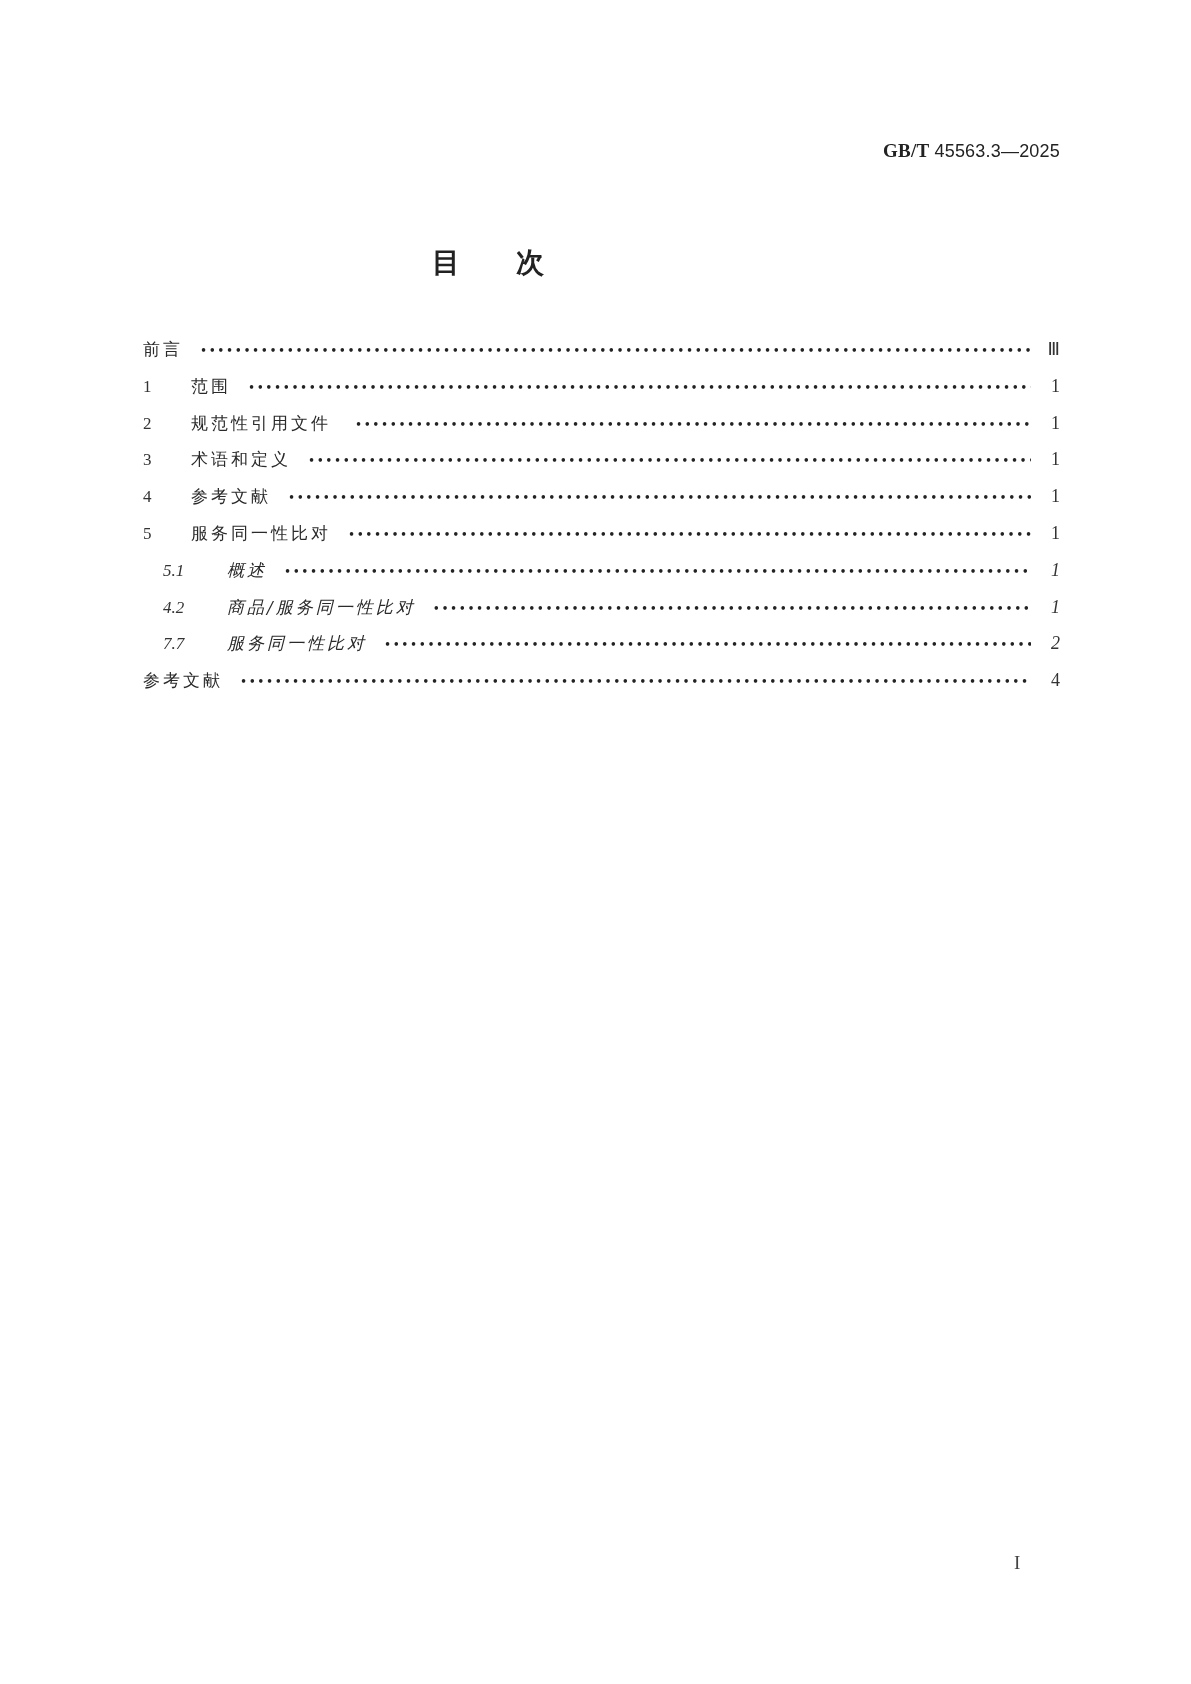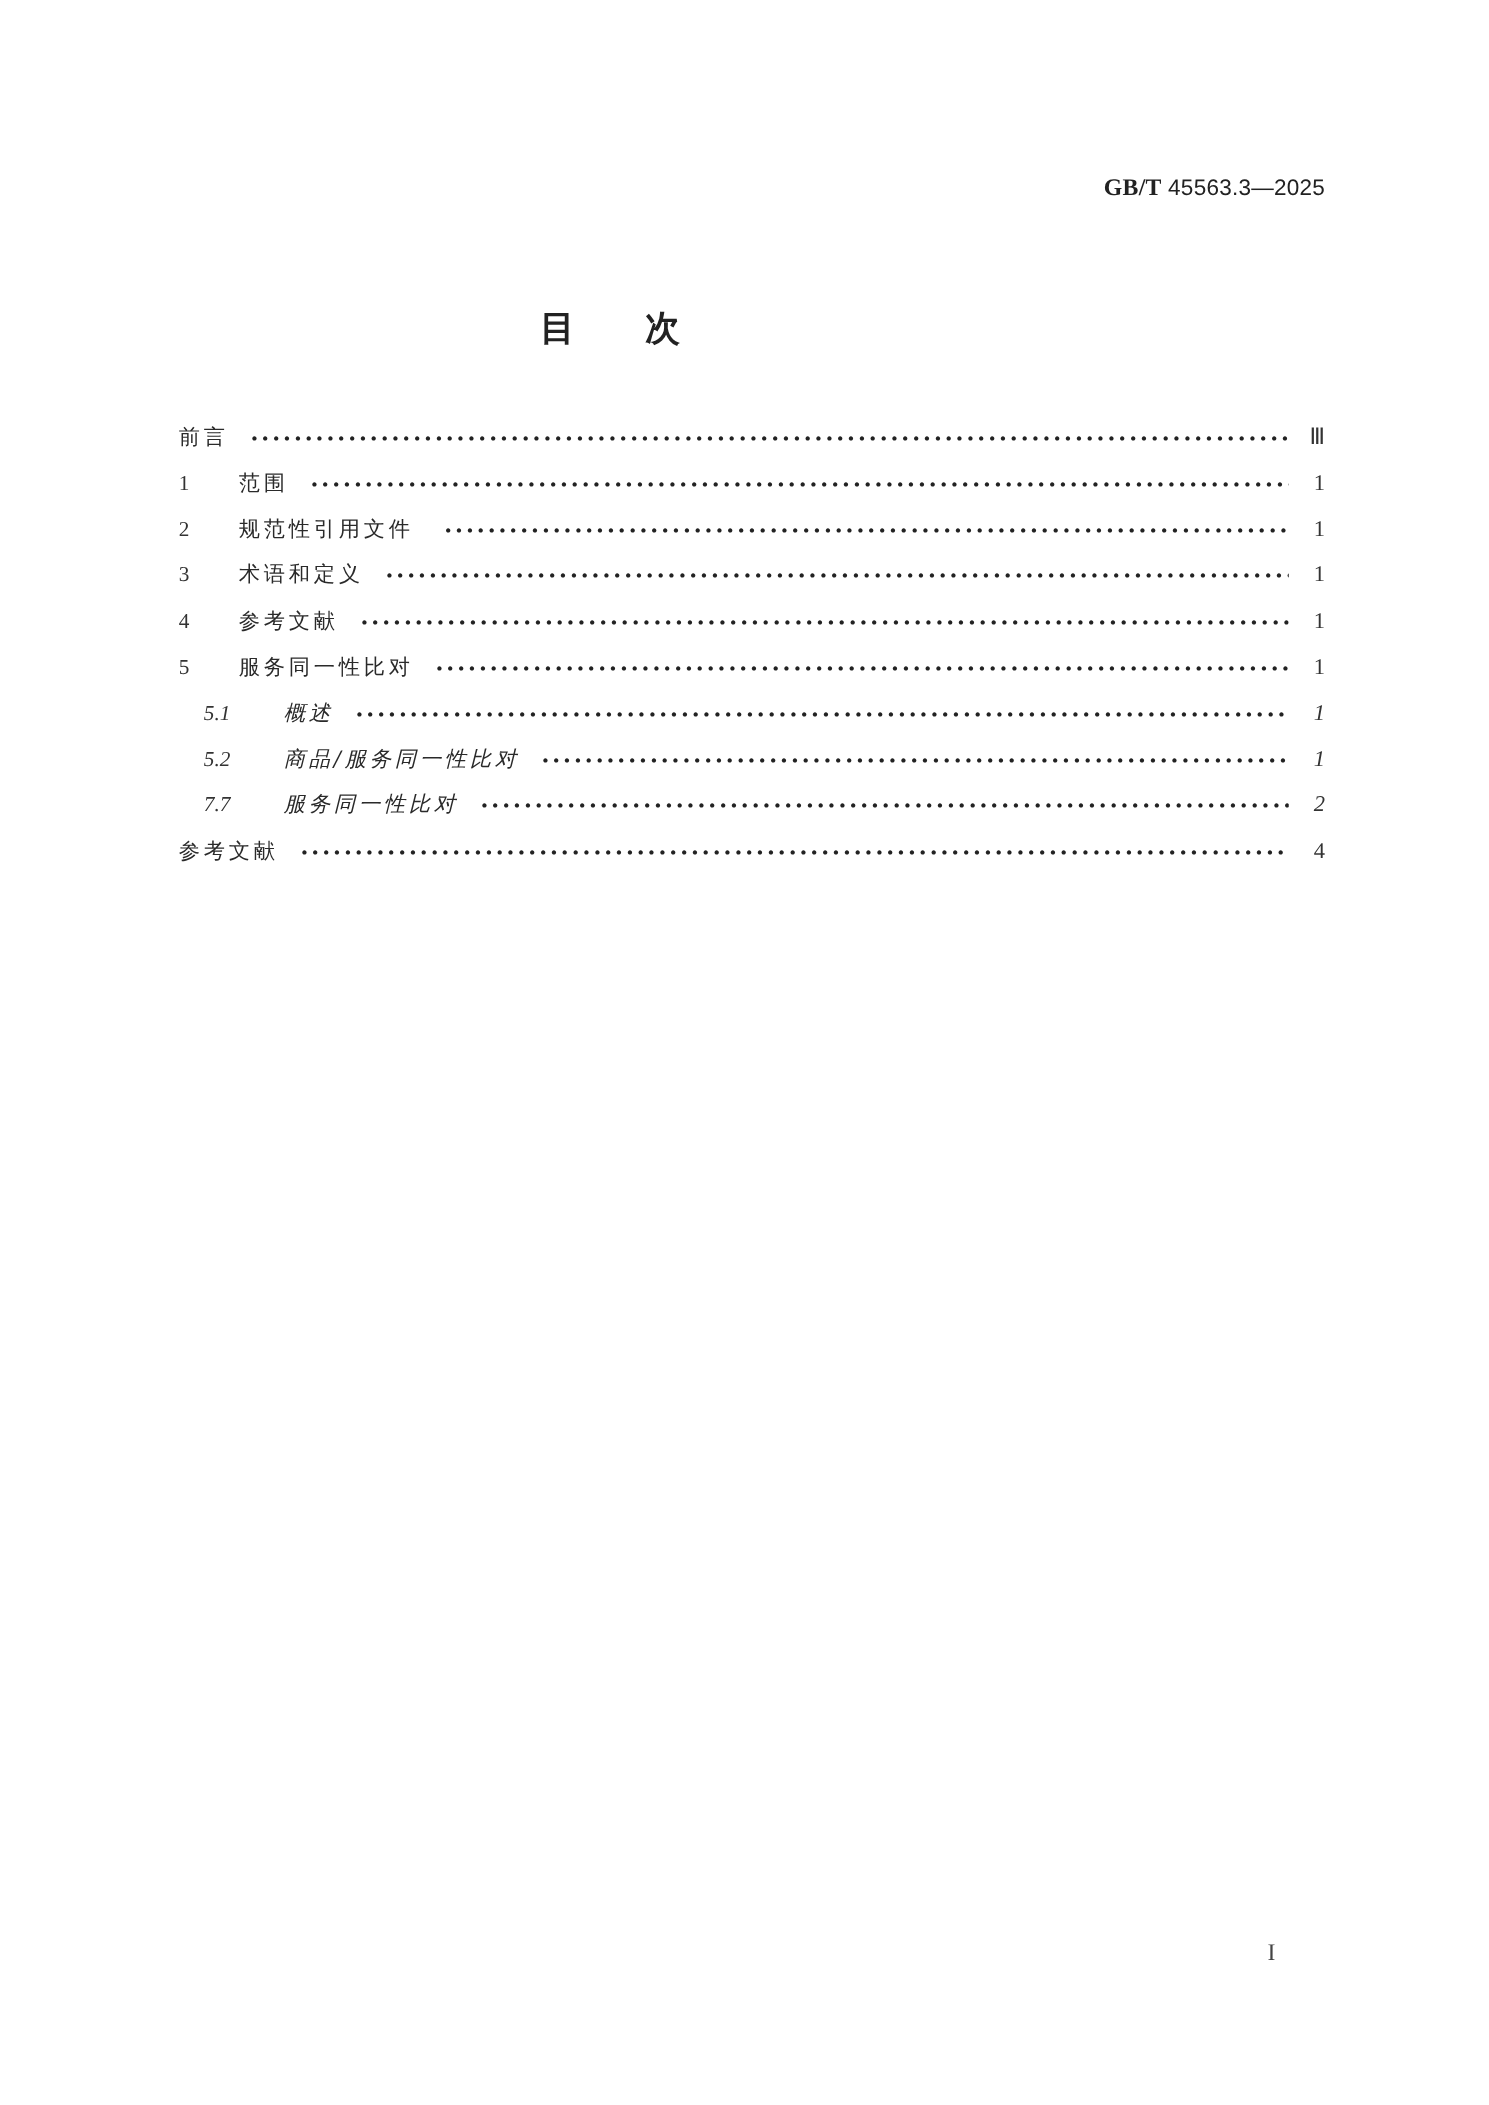--- a/index.html
+++ b/index.html
@@ -69,21 +69,21 @@
     <span class="leader"></span>
     <span class="page">1</span>
   </div>
   <div class="toc-row sub">
     <span class="num">5.1</span>
     <span class="label">概述</span>
     <span class="leader"></span>
     <span class="page">1</span>
   </div>
   <div class="toc-row sub">
-    <span class="num">5.2</span>
+    <span class="num">4.2</span>
     <span class="label">商品/服务同一性比对</span>
     <span class="leader"></span>
     <span class="page">1</span>
   </div>
   <div class="toc-row sub">
     <span class="num">7.7</span>
     <span class="label">服务同一性比对</span>
     <span class="leader"></span>
     <span class="page">2</span>
   </div>

